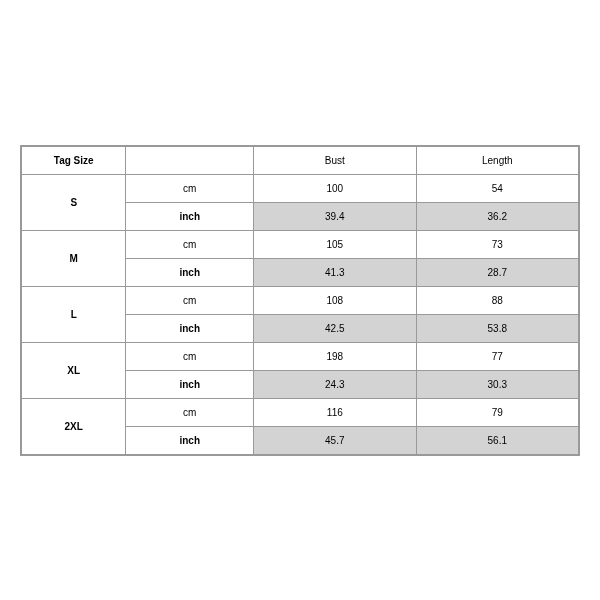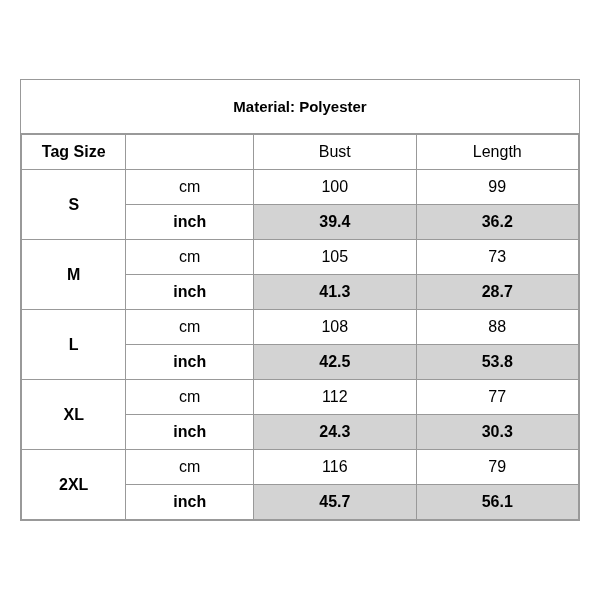--- a/index.html
+++ b/index.html
@@ -19,21 +19,21 @@
     .title-row {
       text-align: center;
       padding: 18px 10px;
       font-weight: bold;
       font-size: 15px;
       border-bottom: 1px solid #999;
     }
     table {
       width: 100%;
       border-collapse: collapse;
-      font-size: 16px;
+      font-size: 10px;
       border-radius: 15px;
     }
     th, td {
       border: 1px solid #999;
       text-align: center;
       vertical-align: middle;
       padding: 8px 4px;
     }
     thead th {
       font-weight: normal;
@@ -45,45 +45,43 @@
     }
     .unit-cell {
       width: 110px;
       margin-top: 40px;
     }
     .unit-cell.bold-unit {
       font-weight: bold;
     }
     .shaded {
       background-color: #d3d3d3;
-      font-weight: bold;
     }
     .col-bust { width: 140px; }
     .col-length { width: 140px; }
   </style>
 </head>
 <body>
 
 <div class="outer-wrapper">
-  <div class="title-row">Material: Polyester</div>
   <table>
     <thead>
       <tr>
         <th class="tag-size-cell">Tag Size</th>
         <th class="unit-cell"></th>
         <th class="col-bust">Bust</th>
         <th class="col-length">Length</th>
       </tr>
     </thead>
     <tbody id="table-body">
     <tr>
           <td class="tag-size-cell" rowspan="2">S</td>
           <td class="unit-cell">cm</td>
           <td>100</td>
-          <td>99</td>
+          <td>54</td>
         </tr>
         <tr>
           <td class="unit-cell bold-unit">inch</td>
           <td class="shaded">39.4</td>
           <td class="shaded">36.2</td>
         </tr>
         <tr>
           <td class="tag-size-cell" rowspan="2">M</td>
           <td class="unit-cell">cm</td>
           <td>105</td>
@@ -101,21 +99,21 @@
           <td>88</td>
         </tr>
         <tr>
           <td class="unit-cell bold-unit">inch</td>
           <td class="shaded">42.5</td>
           <td class="shaded">53.8</td>
         </tr>
         <tr>
           <td class="tag-size-cell" rowspan="2">XL</td>
           <td class="unit-cell">cm</td>
-          <td>112</td>
+          <td>198</td>
           <td>77</td>
         </tr>
         <tr>
           <td class="unit-cell bold-unit">inch</td>
           <td class="shaded">24.3</td>
           <td class="shaded">30.3</td>
         </tr>
         <tr>
           <td class="tag-size-cell" rowspan="2">2XL</td>
           <td class="unit-cell">cm</td>

